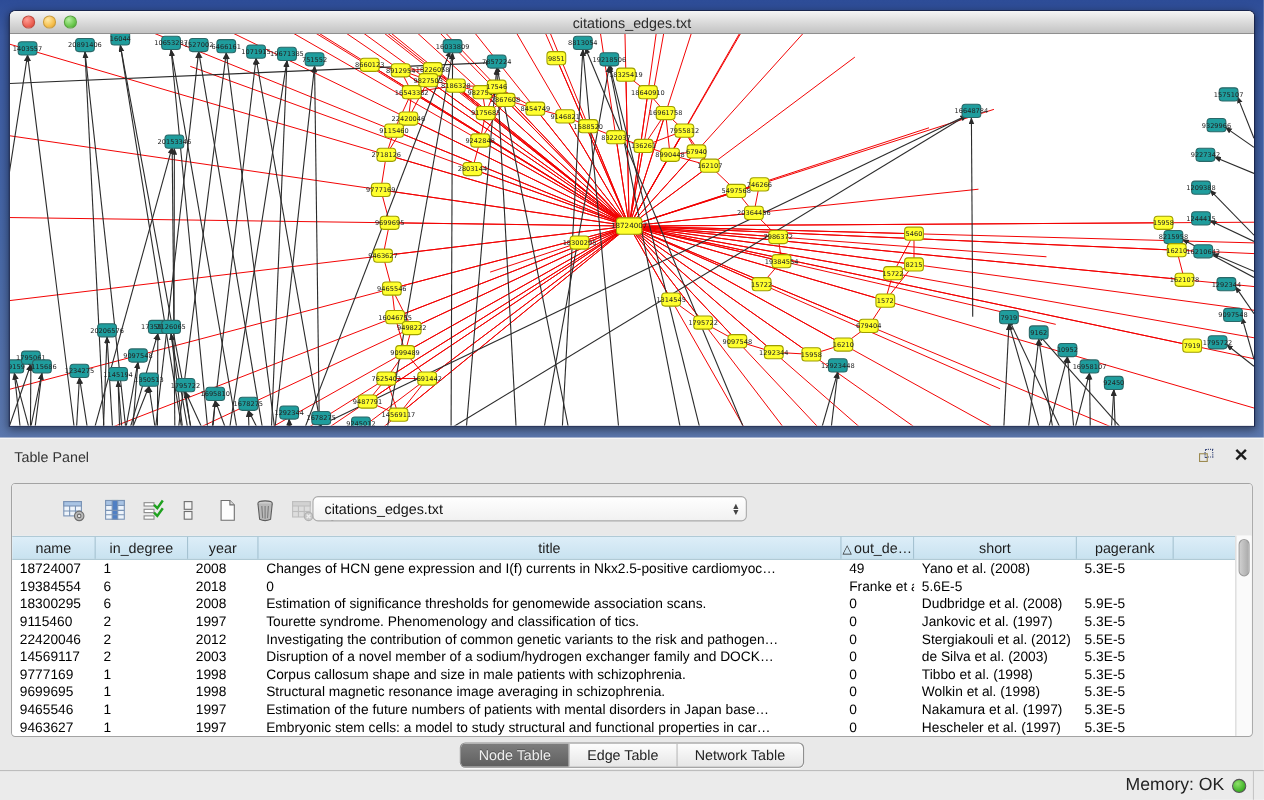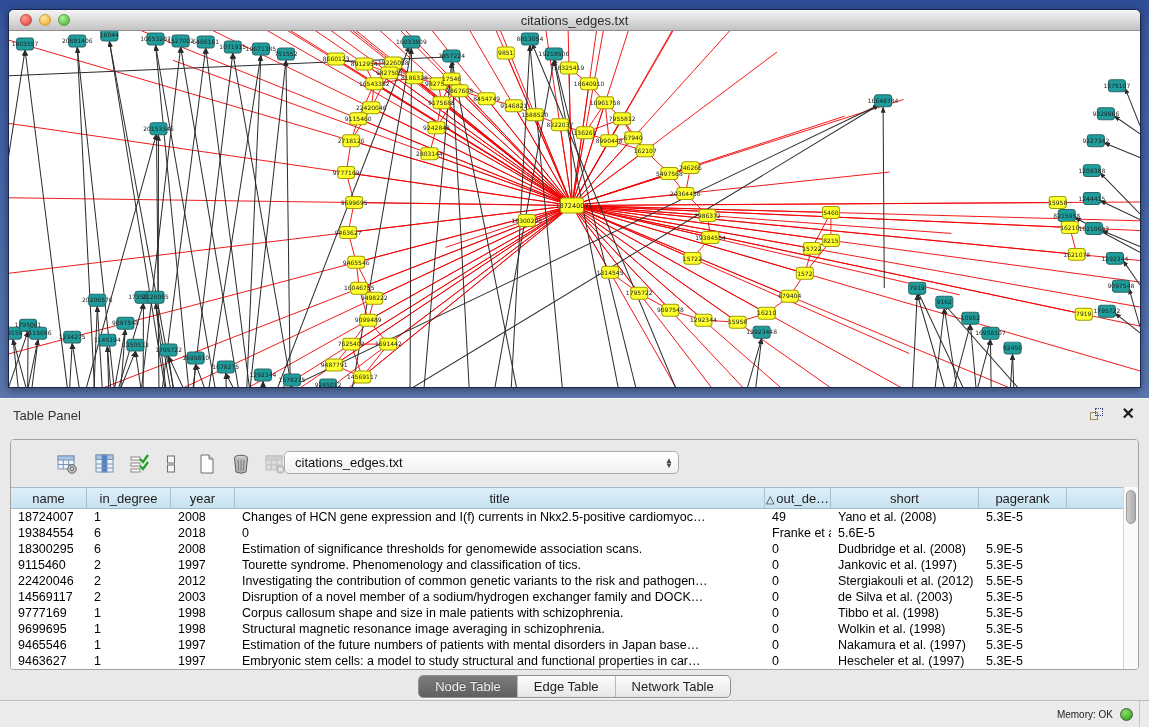--- a/index.html
+++ b/index.html
@@ -68,21 +68,21 @@
                background:linear-gradient(180deg,#fdfdfd,#e6e6e6); box-shadow:0 1px 0 rgba(255,255,255,.7); }
   .tab { padding:0 16px; height:21px; line-height:21px; font-size:13px; color:#222;
          border-right:1px solid #b9b9b9; cursor:pointer; }
   .tab:last-child { border-right:none; }
   .tab.active { background:linear-gradient(180deg,#7d7d7d,#5f5f5f); color:#efefef;
                 text-shadow:0 -1px 0 rgba(0,0,0,.3); }
 
   .status-bar { position:absolute; left:0; bottom:0; width:100%; height:27px;
                 background:#ebebeb; border-top:1px solid #bdbdbd;
                 display:flex; align-items:center; justify-content:flex-end; }
-  .status-label { font-size:10px; color:#222; margin-right:7px;padding-left:36px; }
+  .status-label { font-size:16px; color:#222; margin-right:7px;padding-left:36px; }
   .mem-dot { width:13px; height:13px; border-radius:50%; margin-right:6px;
              background:radial-gradient(circle at 38% 32%, #8fe06a, #47b82e 60%, #2f8f1d);
              border:1px solid #555; }
   .status-grip { width:1px; height:27px; background:#c6c6c6; margin-right:9px; }
 </style>
 </head>
 <body>
 
 <div class="screen">
 

